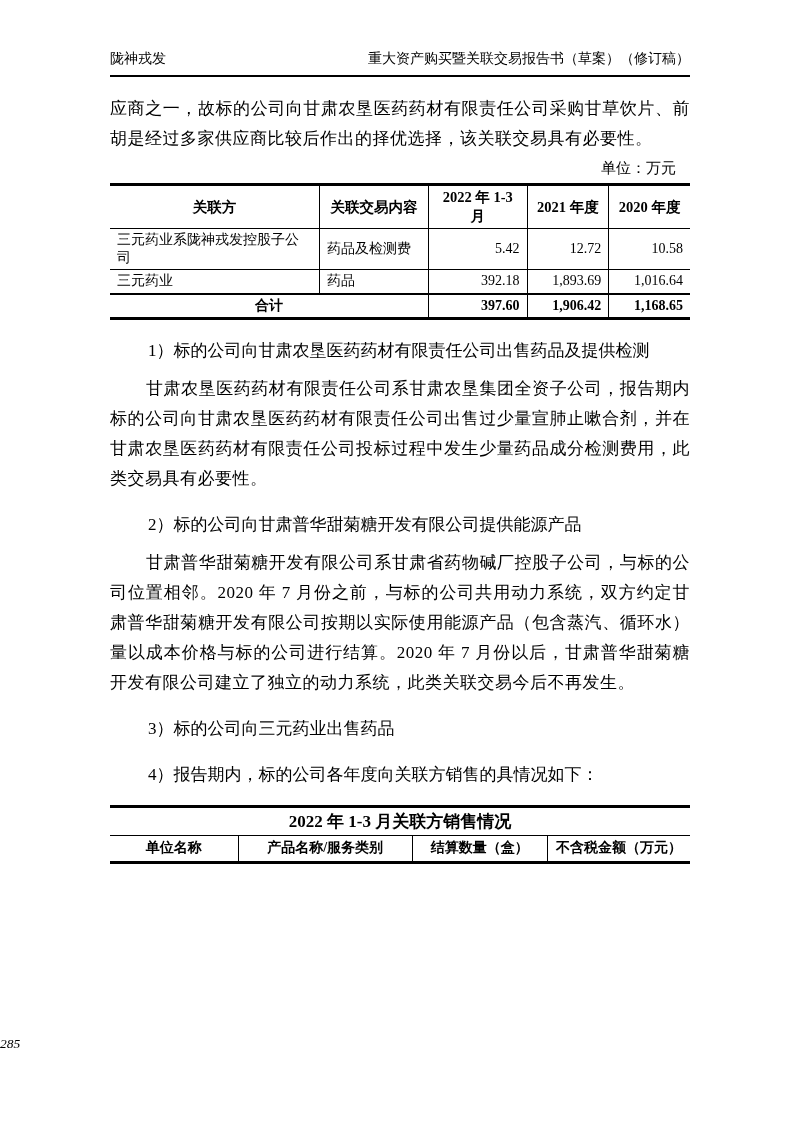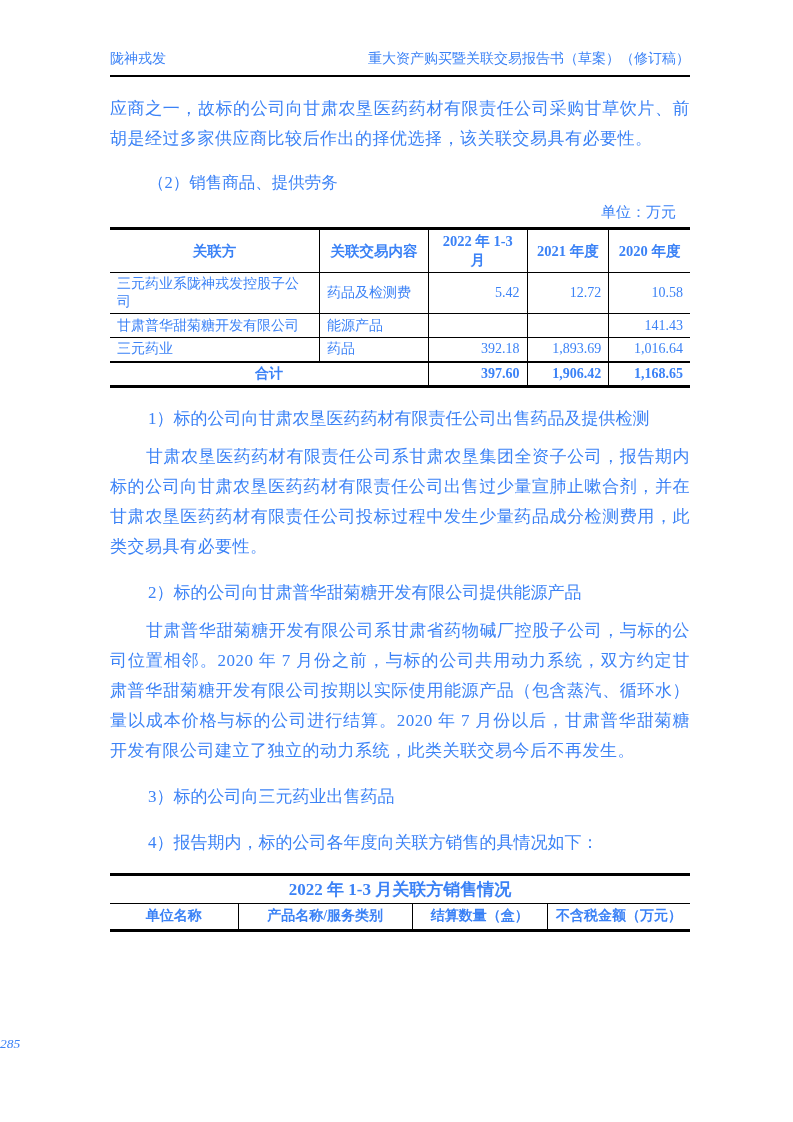--- a/index.html
+++ b/index.html
@@ -2,21 +2,21 @@
 <html><head>
 <meta charset="utf-8">
 <style>
   * { box-sizing: border-box; margin: 0; padding: 0; }
   html, body { background: #ffffff; }
   .page {
     position: relative;
     width: 793px;
     height: 1122px;
     background: #ffffff;
-    color: #3b82f6;
+    color: #000000;
     font-family: "Liberation Serif", "DejaVu Serif", serif;
     padding: 50px 103px 0 110px;
     overflow: hidden;
   }
   
   .doc-header {
     display: flex;
     justify-content: space-between;
     align-items: flex-end;
     font-size: 14px;
@@ -113,21 +113,20 @@
 
 <div class="page">
 
   <div class="doc-header">
     <span>陇神戎发</span>
     <span>重大资产购买暨关联交易报告书（草案）（修订稿）</span>
   </div>
 
   <p class="para intro">应商之一，故标的公司向甘肃农垦医药药材有限责任公司采购甘草饮片、前胡是经过多家供应商比较后作出的择优选择，该关联交易具有必要性。</p>
 
-  <p class="subhead">（2）销售商品、提供劳务</p>
 
   <div class="unit-note">单位：万元</div>
 
   <table class="t1">
     <colgroup>
       <col style="width:36.1%">
         <col style="width:18.8%">
         <col style="width:17.0%">
         <col style="width:14.1%">
         <col style="width:14.0%">
@@ -143,27 +142,20 @@
     </thead>
     <tbody>
       <tr>
         <td>三元药业系陇神戎发控股子公司</td>
         <td>药品及检测费</td>
         <td class="num">5.42</td>
         <td class="num">12.72</td>
         <td class="num">10.58</td>
       </tr>
       <tr>
-        <td>甘肃普华甜菊糖开发有限公司</td>
-        <td>能源产品</td>
-        <td class="num"></td>
-        <td class="num"></td>
-        <td class="num">141.43</td>
-      </tr>
-      <tr>
         <td>三元药业</td>
         <td>药品</td>
         <td class="num">392.18</td>
         <td class="num">1,893.69</td>
         <td class="num">1,016.64</td>
       </tr>
       <tr class="total">
         <td class="label" colspan="2">合计</td>
         <td class="num">397.60</td>
         <td class="num">1,906.42</td>

